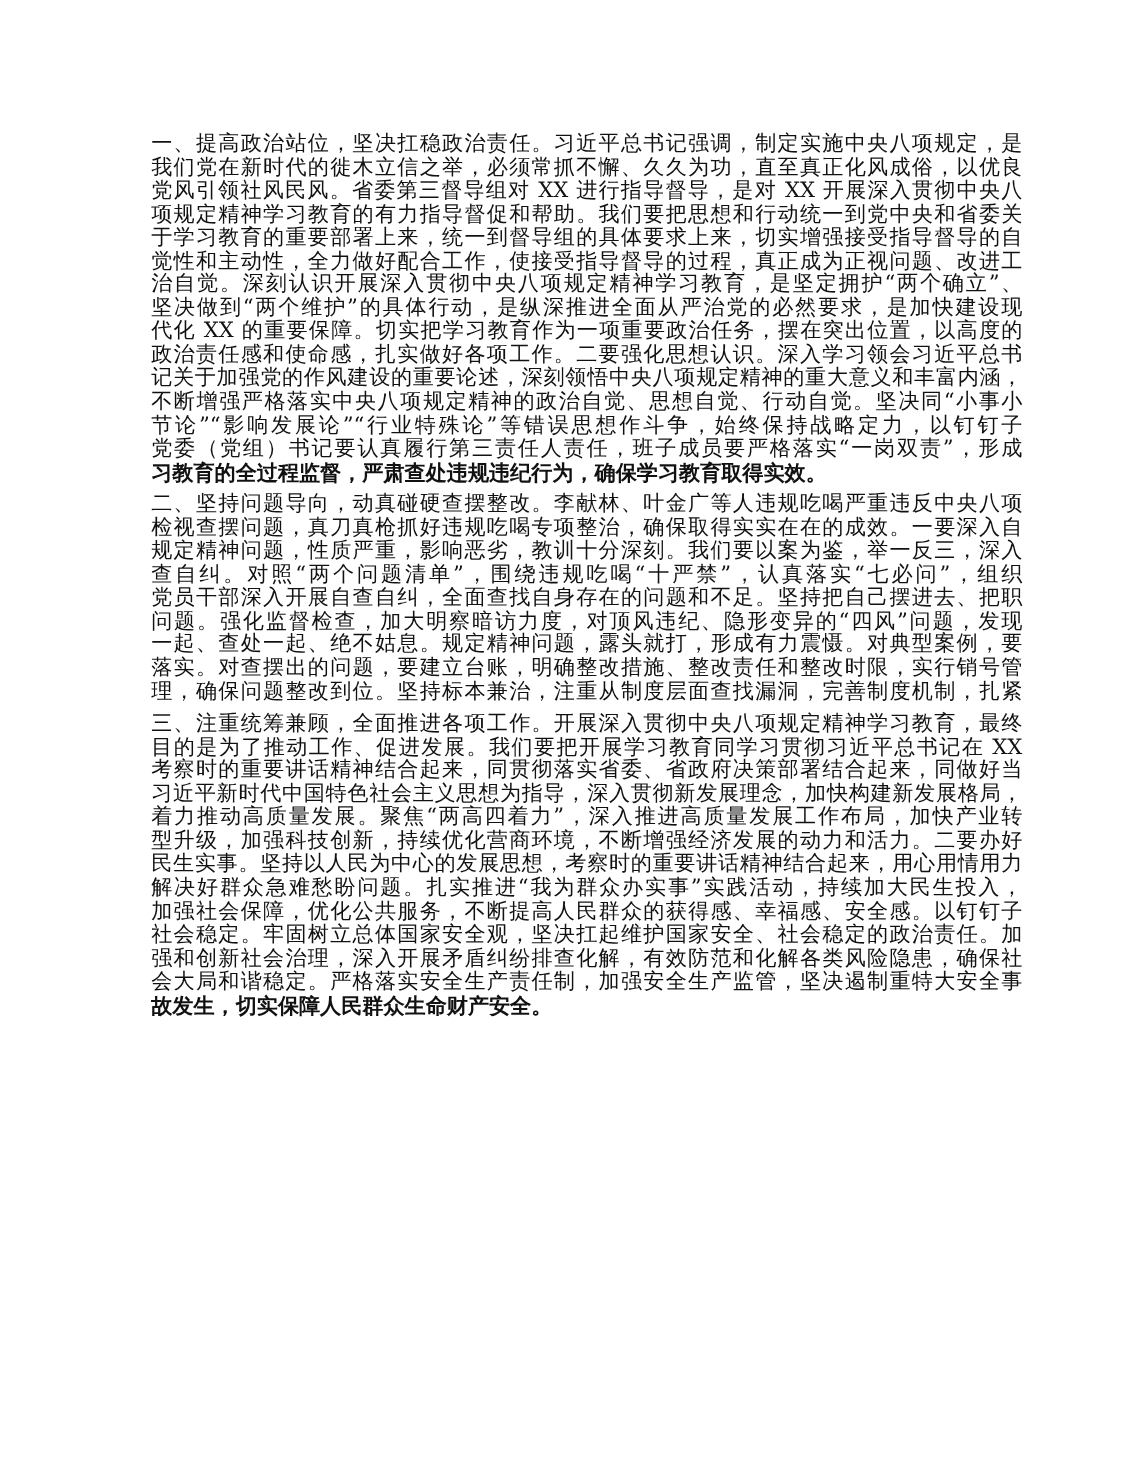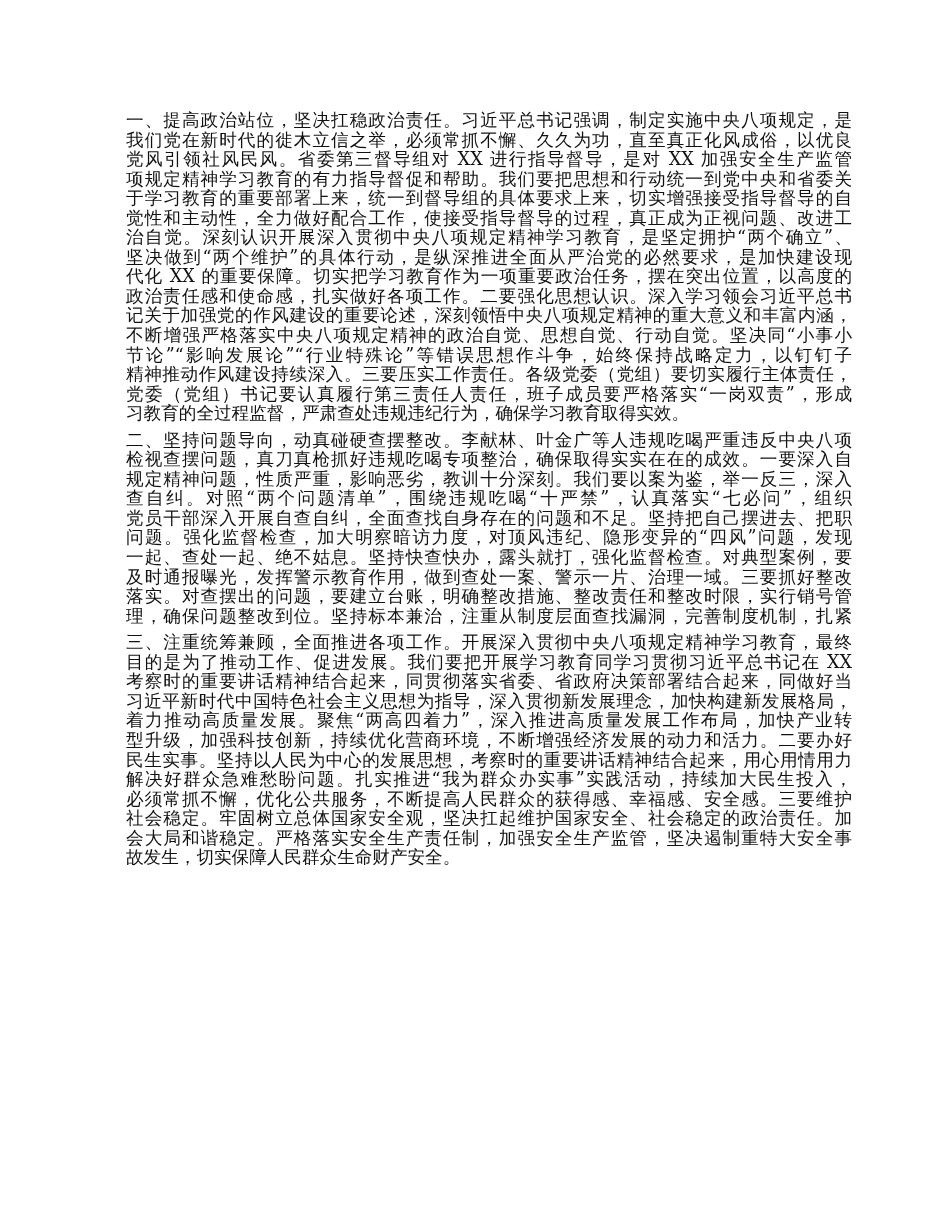--- a/index.html
+++ b/index.html
@@ -9,65 +9,64 @@
   }
   .doc {
     position: absolute; left: 113px; top: 111px; width: 726px;
     font-family: "DejaVu Serif", "Liberation Serif", serif;
     color: #111111;
     font-size: 17.6px;
     line-height: 19.55px;
   }
   .para { margin: 0 0 7px 0; }
   .line { display: block; white-space: nowrap; text-align: justify; text-align-last: justify; height: 19.55px; overflow: visible; }
-  .line.last { text-align-last: left; }
+  .line.last { text-align-last: left; font-weight: bold; }
 </style>
 </head>
 <body>
 
 <div class="page">
   <div class="doc">
     <div class="para">
       <span class="line">一、提高政治站位，坚决扛稳政治责任。习近平总书记强调，制定实施中央八项规定，是</span>
       <span class="line">我们党在新时代的徙木立信之举，必须常抓不懈、久久为功，直至真正化风成俗，以优良</span>
-      <span class="line">党风引领社风民风。省委第三督导组对 XX 进行指导督导，是对 XX 加强安全生产监管</span>
+      <span class="line">党风引领社风民风。省委第三督导组对 XX 进行指导督导，是对 XX 开展深入贯彻中央八</span>
       <span class="line">项规定精神学习教育的有力指导督促和帮助。我们要把思想和行动统一到党中央和省委关</span>
       <span class="line">于学习教育的重要部署上来，统一到督导组的具体要求上来，切实增强接受指导督导的自</span>
       <span class="line">觉性和主动性，全力做好配合工作，使接受指导督导的过程，真正成为正视问题、改进工</span>
       <span class="line">治自觉。深刻认识开展深入贯彻中央八项规定精神学习教育，是坚定拥护“两个确立”、</span>
       <span class="line">坚决做到“两个维护”的具体行动，是纵深推进全面从严治党的必然要求，是加快建设现</span>
       <span class="line">代化 XX 的重要保障。切实把学习教育作为一项重要政治任务，摆在突出位置，以高度的</span>
       <span class="line">政治责任感和使命感，扎实做好各项工作。二要强化思想认识。深入学习领会习近平总书</span>
       <span class="line">记关于加强党的作风建设的重要论述，深刻领悟中央八项规定精神的重大意义和丰富内涵，</span>
       <span class="line">不断增强严格落实中央八项规定精神的政治自觉、思想自觉、行动自觉。坚决同“小事小</span>
       <span class="line">节论”“影响发展论”“行业特殊论”等错误思想作斗争，始终保持战略定力，以钉钉子</span>
-      <span class="line">精神推动作风建设持续深入。三要压实工作责任。各级党委（党组）要切实履行主体责任，</span>
       <span class="line">党委（党组）书记要认真履行第三责任人责任，班子成员要严格落实“一岗双责”，形成</span>
       <span class="line last">习教育的全过程监督，严肃查处违规违纪行为，确保学习教育取得实效。</span>
     </div>
     <div class="para">
       <span class="line">二、坚持问题导向，动真碰硬查摆整改。李献林、叶金广等人违规吃喝严重违反中央八项</span>
       <span class="line">检视查摆问题，真刀真枪抓好违规吃喝专项整治，确保取得实实在在的成效。一要深入自</span>
       <span class="line">规定精神问题，性质严重，影响恶劣，教训十分深刻。我们要以案为鉴，举一反三，深入</span>
       <span class="line">查自纠。对照“两个问题清单”，围绕违规吃喝“十严禁”，认真落实“七必问”，组织</span>
       <span class="line">党员干部深入开展自查自纠，全面查找自身存在的问题和不足。坚持把自己摆进去、把职</span>
       <span class="line">问题。强化监督检查，加大明察暗访力度，对顶风违纪、隐形变异的“四风”问题，发现</span>
-      <span class="line">一起、查处一起、绝不姑息。坚持快查快办，露头就打，强化监督检查。对典型案例，要</span>
-      <span class="line">及时通报曝光，发挥警示教育作用，做到查处一案、警示一片、治理一域。三要抓好整改</span>
+      <span class="line">一起、查处一起、绝不姑息。规定精神问题，露头就打，形成有力震慑。对典型案例，要</span>
       <span class="line">落实。对查摆出的问题，要建立台账，明确整改措施、整改责任和整改时限，实行销号管</span>
       <span class="line">理，确保问题整改到位。坚持标本兼治，注重从制度层面查找漏洞，完善制度机制，扎紧</span>
     </div>
     <div class="para">
       <span class="line">三、注重统筹兼顾，全面推进各项工作。开展深入贯彻中央八项规定精神学习教育，最终</span>
       <span class="line">目的是为了推动工作、促进发展。我们要把开展学习教育同学习贯彻习近平总书记在 XX</span>
       <span class="line">考察时的重要讲话精神结合起来，同贯彻落实省委、省政府决策部署结合起来，同做好当</span>
       <span class="line">习近平新时代中国特色社会主义思想为指导，深入贯彻新发展理念，加快构建新发展格局，</span>
       <span class="line">着力推动高质量发展。聚焦“两高四着力”，深入推进高质量发展工作布局，加快产业转</span>
       <span class="line">型升级，加强科技创新，持续优化营商环境，不断增强经济发展的动力和活力。二要办好</span>
       <span class="line">民生实事。坚持以人民为中心的发展思想，考察时的重要讲话精神结合起来，用心用情用力</span>
       <span class="line">解决好群众急难愁盼问题。扎实推进“我为群众办实事”实践活动，持续加大民生投入，</span>
-      <span class="line">必须常抓不懈，优化公共服务，不断提高人民群众的获得感、幸福感、安全感。三要维护</span>
+      <span class="line">加强社会保障，优化公共服务，不断提高人民群众的获得感、幸福感、安全感。以钉钉子</span>
       <span class="line">社会稳定。牢固树立总体国家安全观，坚决扛起维护国家安全、社会稳定的政治责任。加</span>
+      <span class="line">强和创新社会治理，深入开展矛盾纠纷排查化解，有效防范和化解各类风险隐患，确保社</span>
       <span class="line">会大局和谐稳定。严格落实安全生产责任制，加强安全生产监管，坚决遏制重特大安全事</span>
       <span class="line last">故发生，切实保障人民群众生命财产安全。</span>
     </div>
   </div>
 </div>
 
 </body></html>

